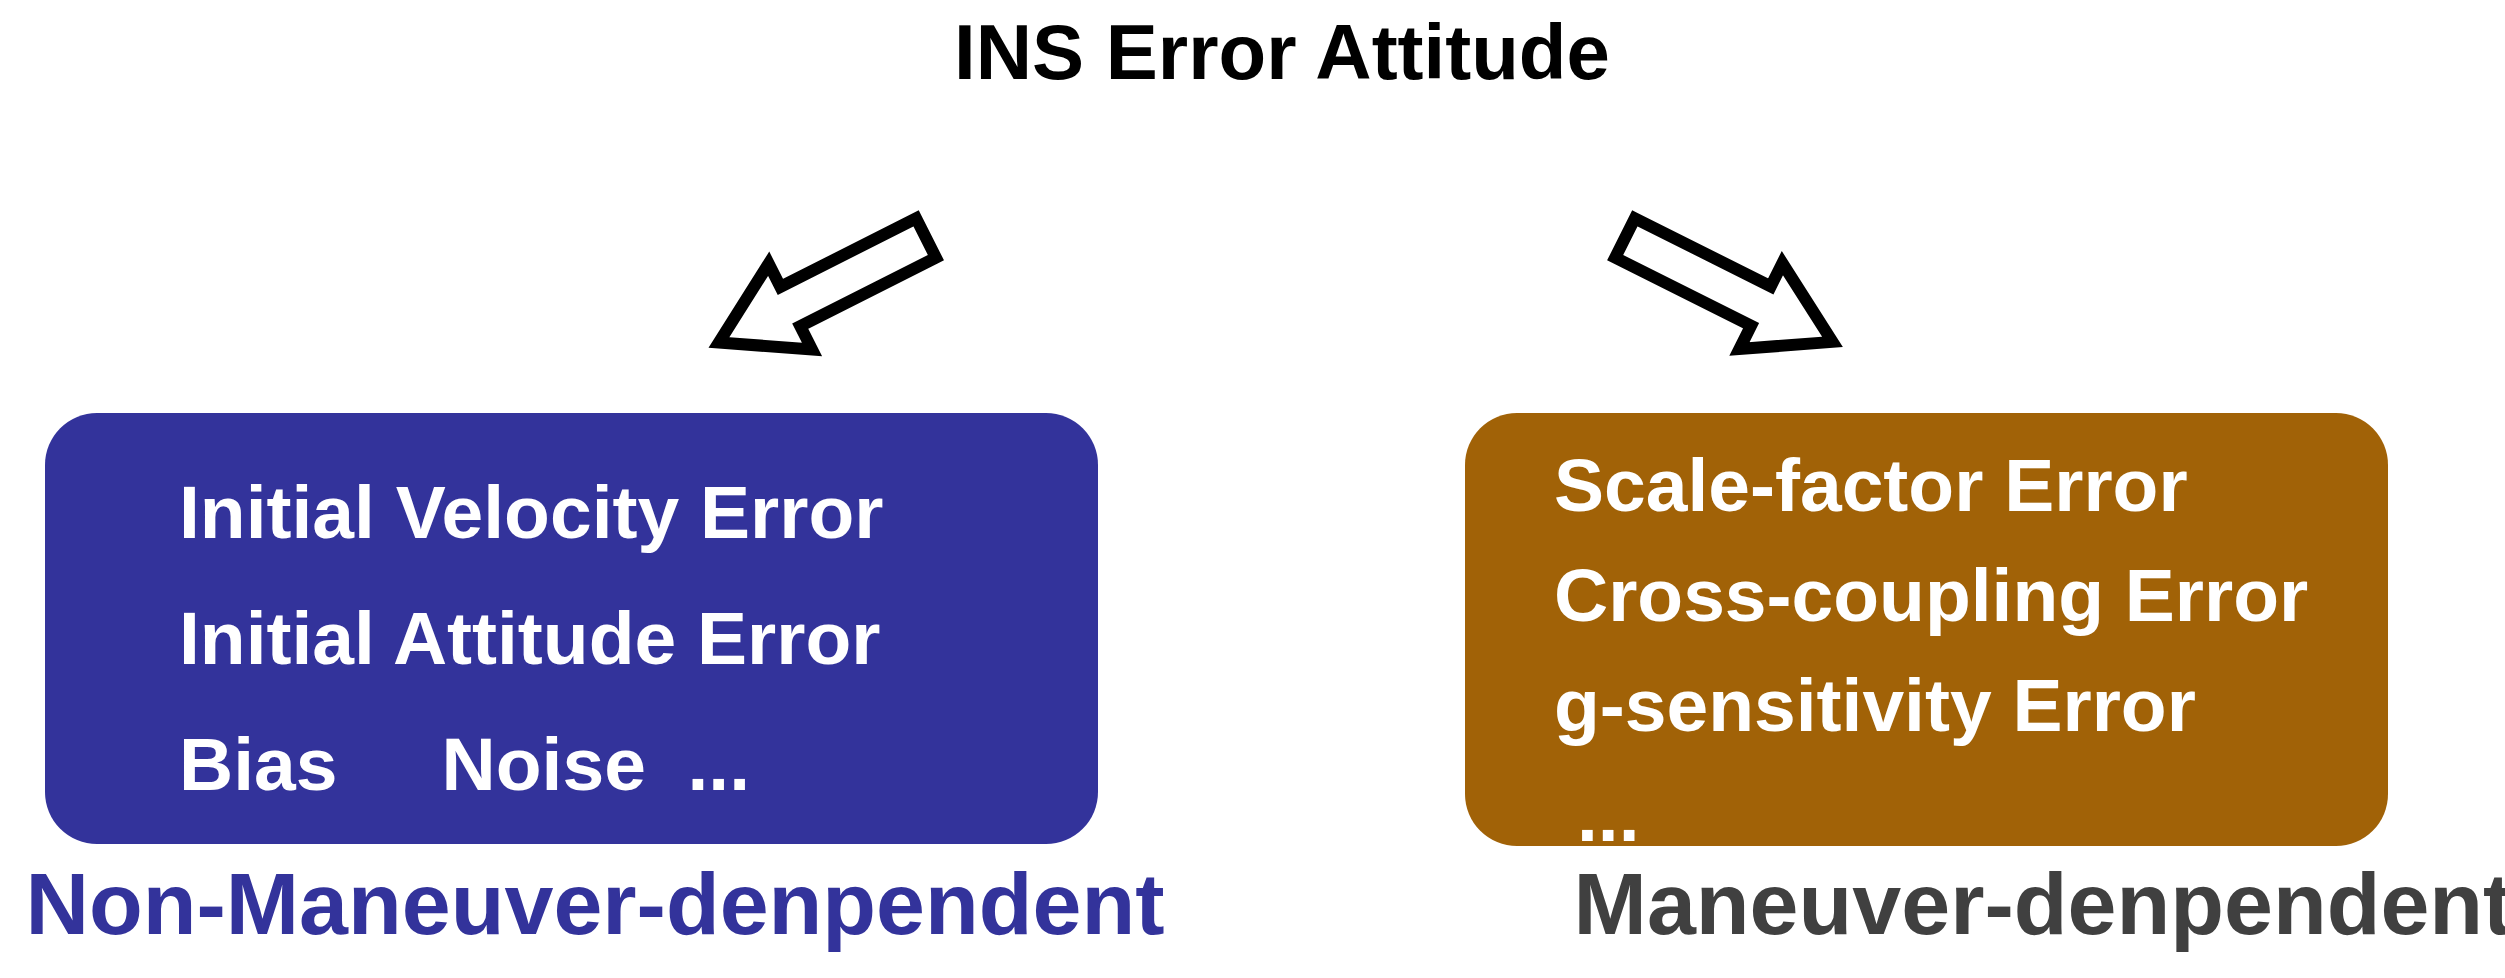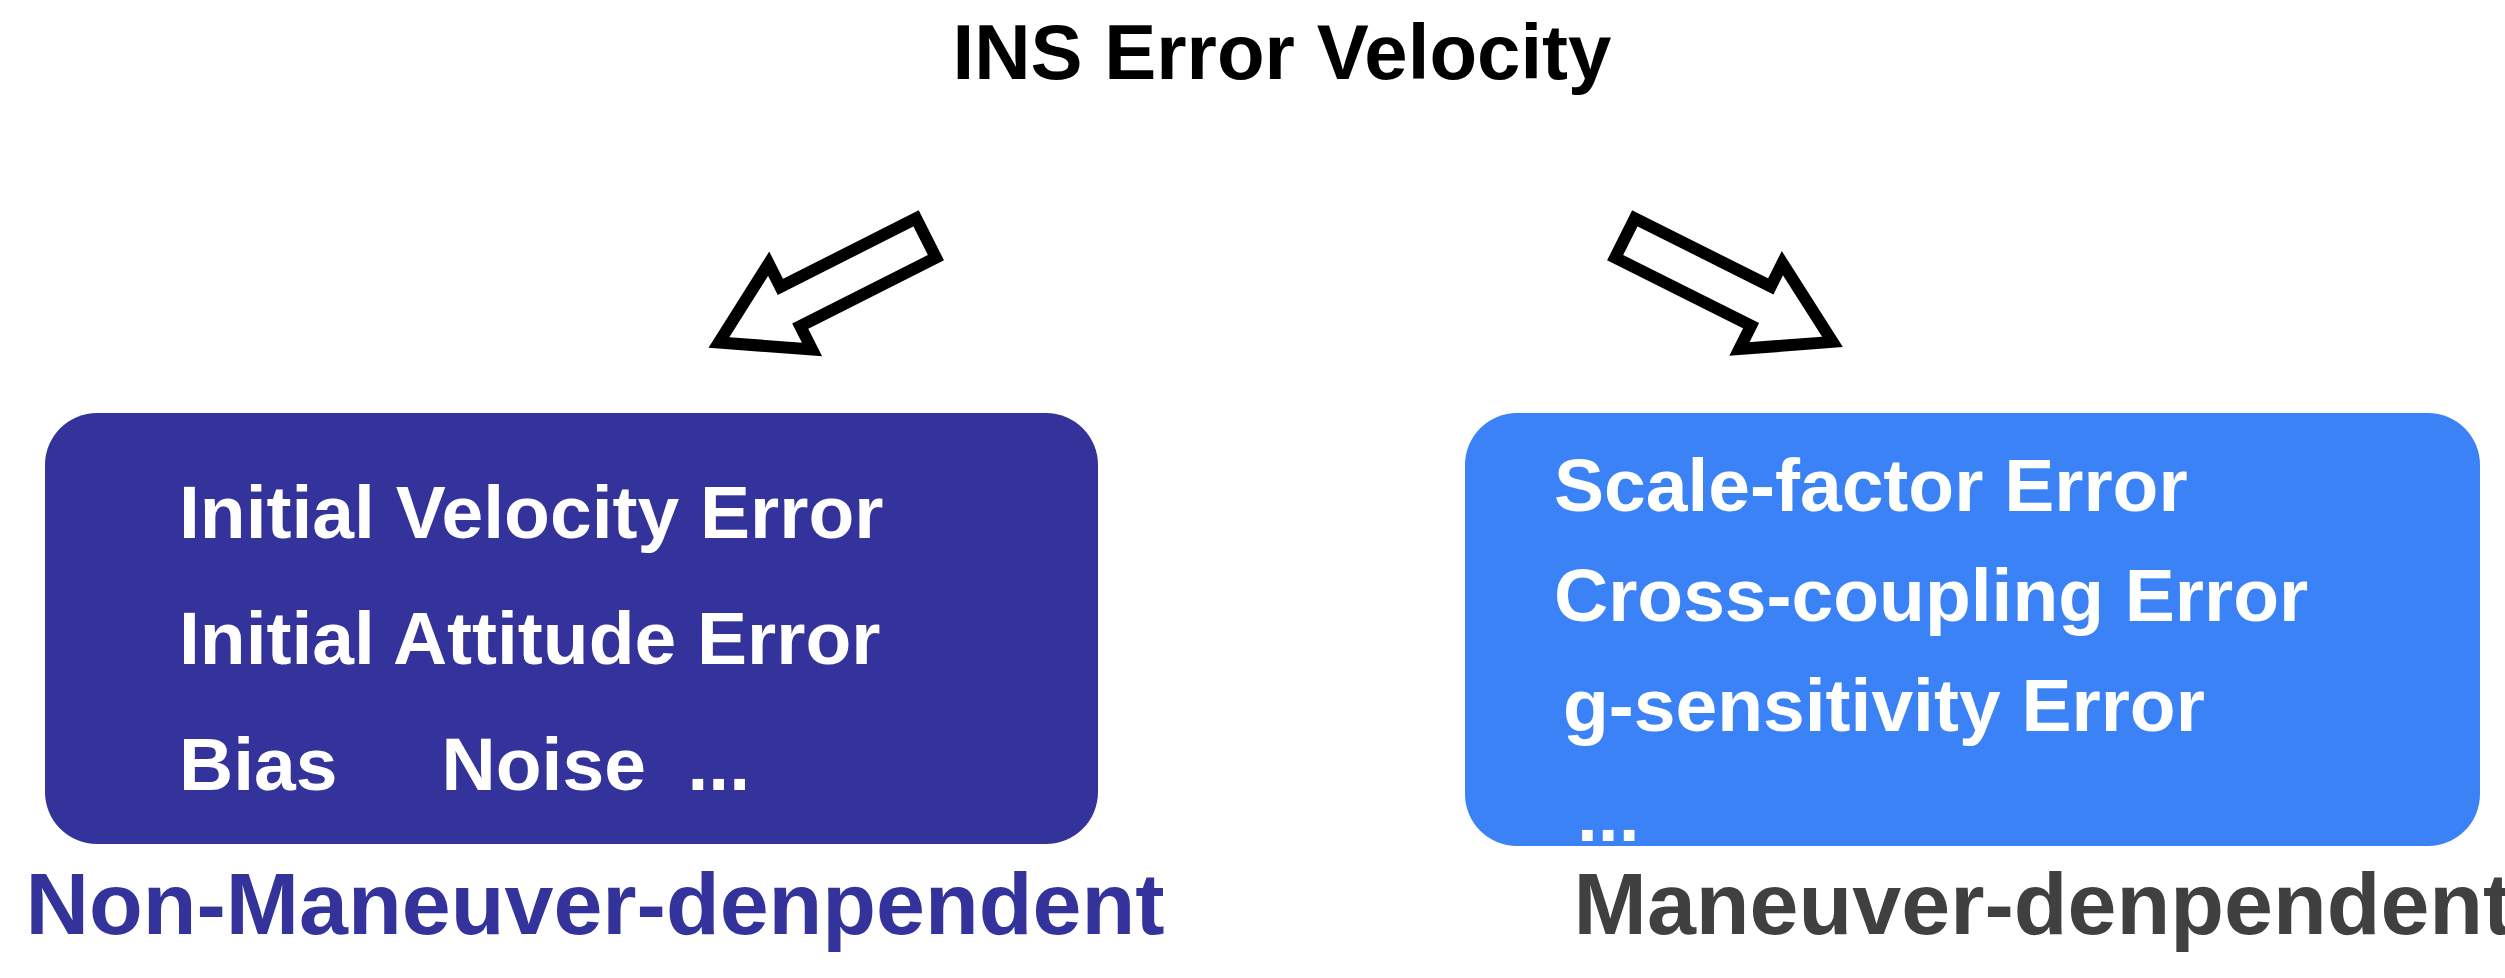--- a/index.html
+++ b/index.html
@@ -44,47 +44,47 @@
   .box-left {
     left: 45px;
     width: 1053px;
     height: 431px;
     background: #33339B;
     padding: 36px 0 0 134px;
     line-height: 126px;
   }
   .box-right {
     left: 1465px;
-    width: 1015px;
+    width: 923px;
     height: 433px;
-    background: #3b82f6;
+    background: #a16207;
     padding: 17px 0 0 89px;
     line-height: 110px;
   }
   .box-line { white-space: pre; }
-  .box-right .box-line:nth-child(3) { margin-left: 9px; }
+  .box-right .box-line:nth-child(3) { }
   .box-right .box-line:nth-child(4) { margin-left: 23px; }
   .caption {
     position: absolute;
     top: 854px;
     transform: translateX(-50%);
     font-size: 88px;
     line-height: 100px;
     white-space: nowrap;
   }
   .caption-left  { left: 595px;  color: #33339B; }
   .caption-right { left: 2007px; color: #404040; margin-left: 36px; }
 </style>
 </head>
 <body>
 
 <div class="canvas">
 
   <div class="title">
-    <div>INS Error Velocity</div>
+    <div>INS Error Attitude</div>
   </div>
 
   <svg class="arrows" width="2505" height="978" viewBox="0 0 2505 978">
     <g transform="translate(926,238) rotate(153.2)">
       <polygon points="0,-22 152,-22 152,-48 232,0 152,48 152,22 0,22" fill="#ffffff" stroke="#000000" stroke-width="12" stroke-linejoin="miter"></polygon>
     </g>
     <g transform="translate(1625,238) rotate(26.6)">
       <polygon points="0,-22 152,-22 152,-48 232,0 152,48 152,22 0,22" fill="#ffffff" stroke="#000000" stroke-width="12" stroke-linejoin="miter"></polygon>
     </g>
   </svg>

